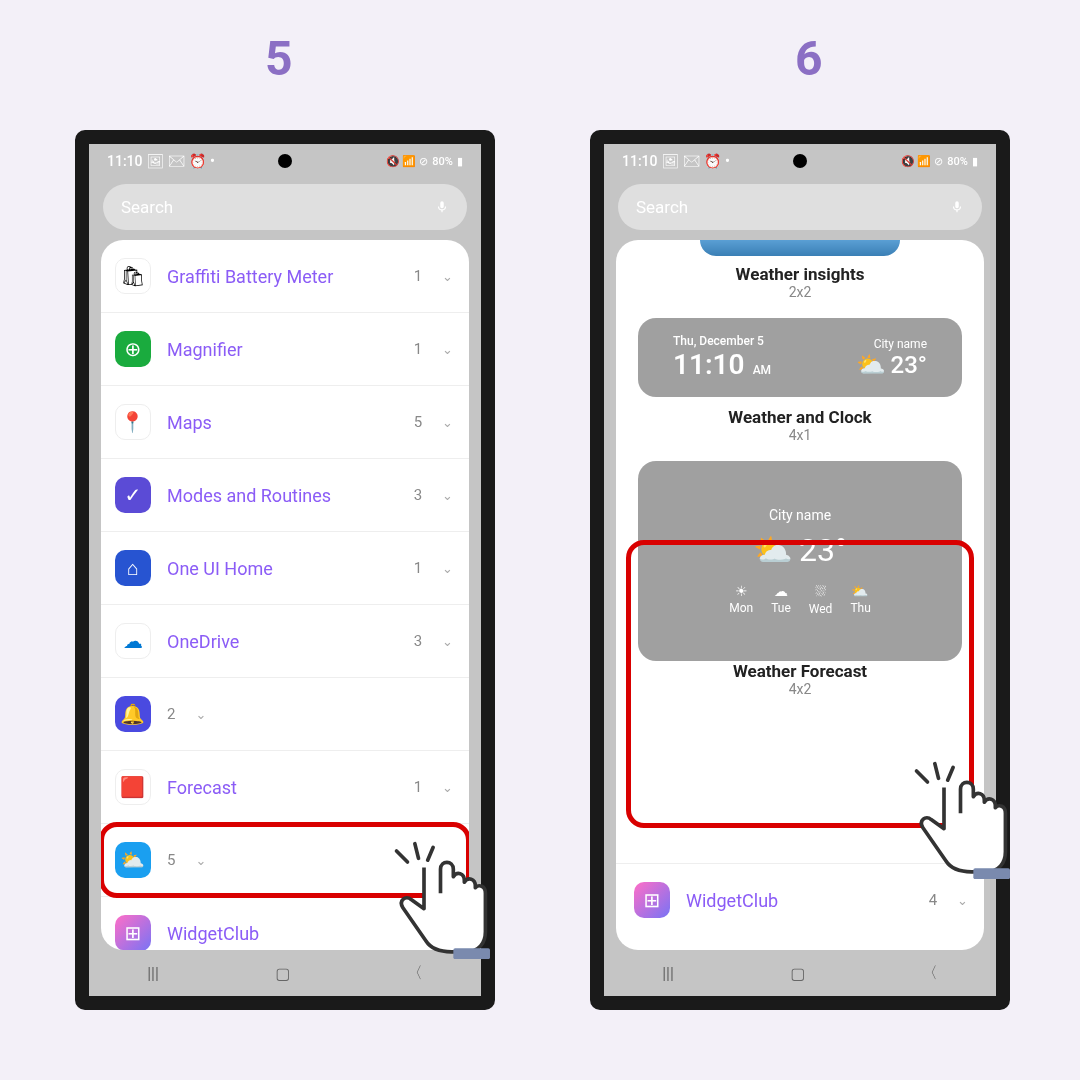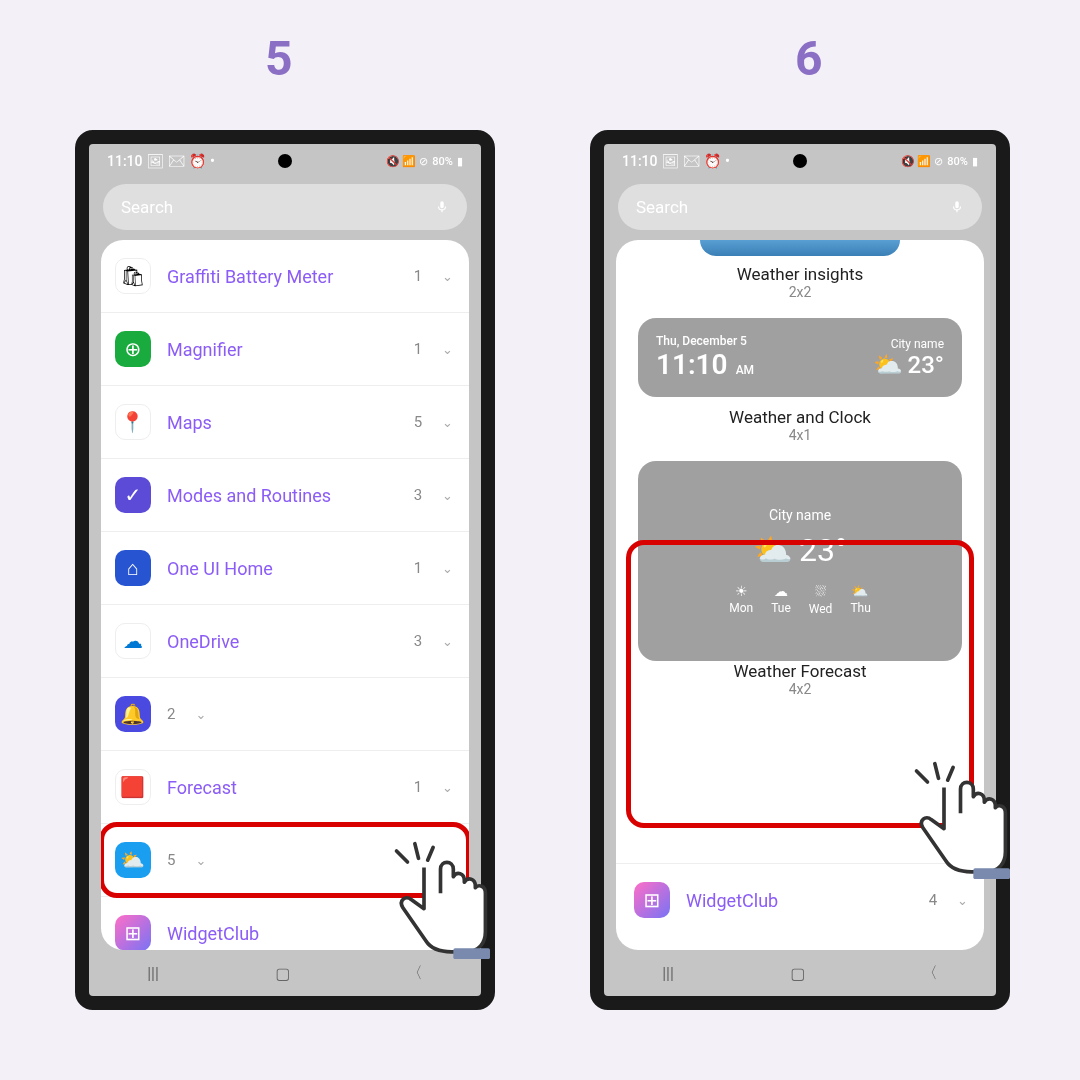--- a/index.html
+++ b/index.html
@@ -17,21 +17,21 @@
     font-weight: 700;
     color: #8b6fc4;
   }
   .step-5 { left: 265px; top: 30px; }
   .step-6 { left: 795px; top: 30px; }
   .phone {
     position: absolute;
     width: 420px;
     height: 880px;
     border: 14px solid #1a1a1a;
-    border-radius: 18px;
+    border-radius: 10px;
     background: #c5c5c5;
     overflow: hidden;
   }
   .phone-left { left: 75px; top: 130px; }
   .phone-right { left: 590px; top: 130px; }
   .camera-notch {
     position: absolute;
     left: 50%;
     top: 10px;
     transform: translateX(-50%);
@@ -114,26 +114,26 @@
     display: flex;
     flex-direction: column;
   }
   .w-insights-top {
     width: 200px;
     height: 16px;
     margin: -14px auto 8px;
     background: linear-gradient(180deg, #5a9fd4, #3a7fb5);
     border-radius: 0 0 16px 16px;
   }
-  .w-title { text-align: center; font-weight: 400; font-size: 17px; color: #222; }
+  .w-title { text-align: center; font-weight: 700; font-size: 17px; color: #222; }
   .w-size { text-align: center; font-size: 14px; color: #888; margin-bottom: 18px; }
   .w-preview {
     background: #a0a0a0;
     border-radius: 18px;
-    padding: 16px 18px;
+    padding: 16px 35px;
     color: #fff;
   }
   .w-preview-clock {
     display: flex;
     justify-content: space-between;
     align-items: center;
   }
   .wpc-left .date { font-size: 12px; font-weight: 500; }
   .wpc-left .time { font-size: 28px; font-weight: 600; }
   .wpc-left .ampm { font-size: 12px; font-weight: 500; margin-left: 8px; }

